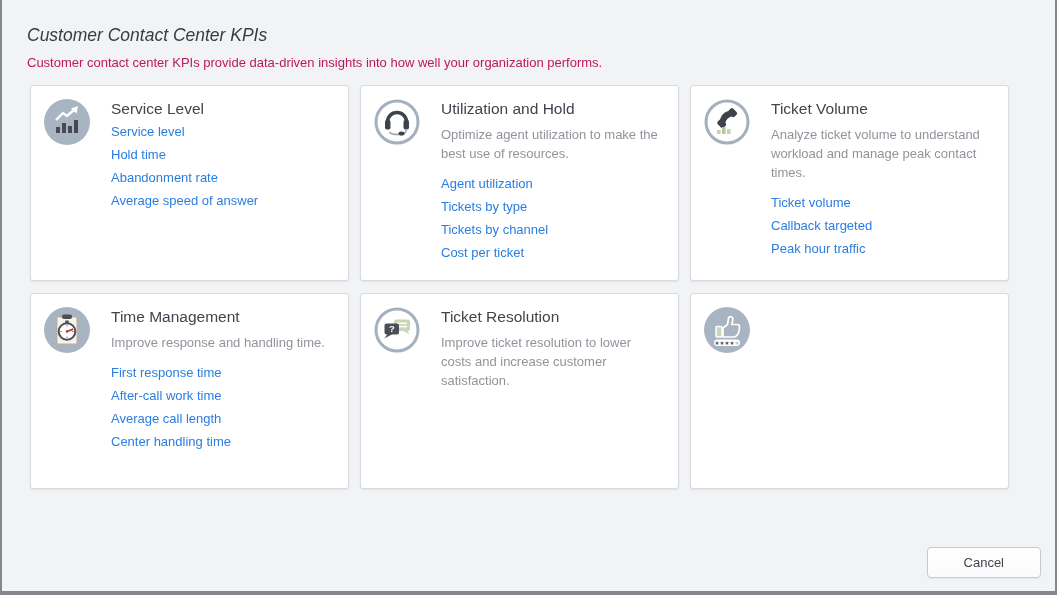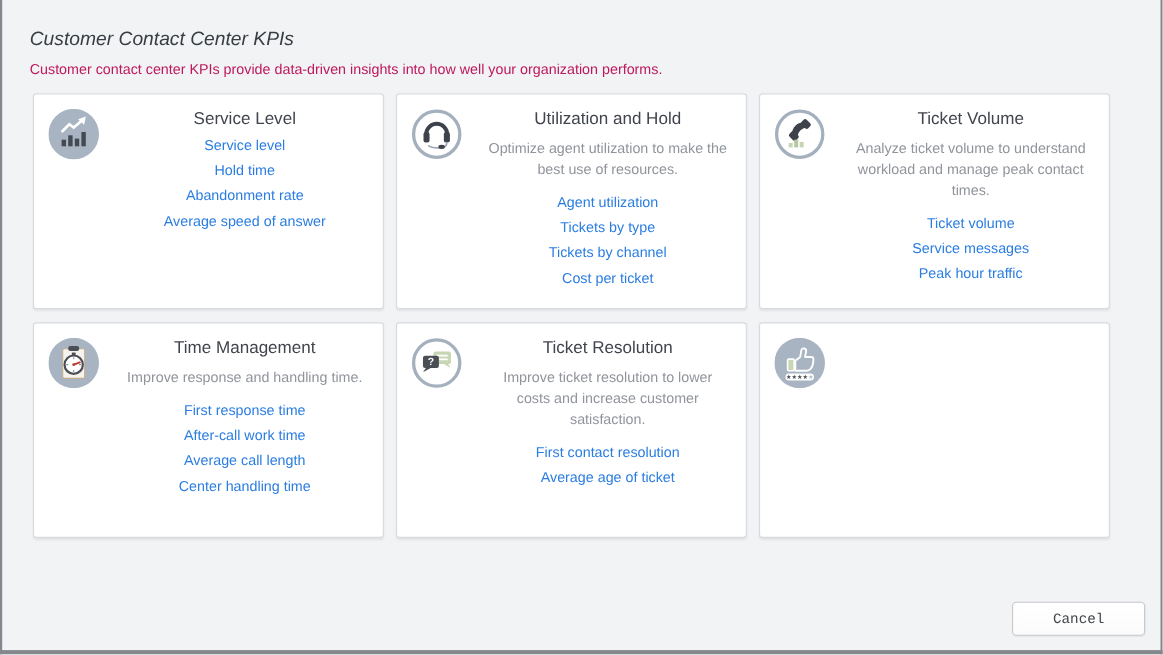--- a/index.html
+++ b/index.html
@@ -19,21 +19,20 @@
   .header { padding: 25px 28px 0 25px; }
   .page-title { margin: 0; font-size: 17.5px; font-weight: 400; color: #383c43; font-style: italic; }
   .page-subtitle { margin: 9px 0 0; font-size: 13px; color: #be185d; }
 
   .grid {
     margin: 15px 0 0 28px;
     display: grid;
     grid-template-columns: repeat(3, 319px);
     grid-auto-rows: 196px;
     gap: 12px 11px;
-    text-align: center;
   }
 
   .card {
     position: relative;
     background: #fff;
     border: 1px solid #d7dade;
     border-radius: 3px;
     box-shadow: 0 1px 2px rgba(0,0,0,0.07);
   }
   .icon-wrap { position: absolute; left: 13px; top: 13px; width: 46px; height: 46px; }
@@ -49,21 +48,21 @@
     cursor: pointer;
   }
 
   .footer { position: absolute; right: 14px; bottom: 13px; }
   .cancel-btn {
     min-width: 98px; height: 31px;
     padding: 0 36px;
     background: linear-gradient(#ffffff, #fbfbfc);
     border: 1px solid #c6c9cd;
     border-radius: 4px;
-    font-family: Liberation Mono, monospace;
+    font-family: Liberation Sans, sans-serif;
     font-size: 13px; color: #41454c;
     box-shadow: 0 1px 1px rgba(0,0,0,0.05);
     cursor: pointer;
   }
 </style>
 </head>
 <body>
 
 <div class="screen">
 
@@ -132,21 +131,21 @@
           <rect x="13" y="31" width="3.6" height="4" fill="#c5d4b2"></rect>
           <rect x="18" y="28" width="3.6" height="7" fill="#b6c8a0"></rect>
           <rect x="23" y="30" width="3.6" height="5" fill="#c5d4b2"></rect>
         </svg>
       </span>
       <div class="card-body">
         <h2 class="card-title">Ticket Volume</h2>
         <p class="card-desc">Analyze ticket volume to understand workload and manage peak contact times.</p>
         <nav class="links">
           <a>Ticket volume</a>
-          <a>Service messages</a>
+          <a>Callback targeted</a>
           <a>Peak hour traffic</a>
         </nav>
       </div>
     </section>
 
     <section class="card">
       <span class="icon-wrap">
         <svg width="46" height="46" viewBox="0 0 46 46">
           <circle cx="23" cy="23" r="23" fill="#a9b4c3"></circle>
           <rect x="13" y="10" width="20" height="27" rx="1.5" fill="#f6f3ec" stroke="#c4ad8e" stroke-width="1"></rect>
@@ -184,24 +183,20 @@
           <line x1="23" y1="16.3" x2="33" y2="16.3" stroke="#ffffff" stroke-width="1.6"></line>
           <line x1="23" y1="19.6" x2="33" y2="19.6" stroke="#ffffff" stroke-width="1.6"></line>
           <rect x="10.5" y="16.5" width="14.5" height="11" rx="2" fill="#4a4e55"></rect>
           <polygon points="13.5,27 10.5,31.5 18.5,27" fill="#4a4e55"></polygon>
           <text x="17.8" y="25.2" font-family="Liberation Sans, sans-serif" font-size="9.5" font-weight="bold" fill="#ffffff" text-anchor="middle">?</text>
         </svg>
       </span>
       <div class="card-body">
         <h2 class="card-title">Ticket Resolution</h2>
         <p class="card-desc">Improve ticket resolution to lower costs and increase customer satisfaction.</p>
-        <nav class="links">
-          <a>First contact resolution</a>
-          <a>Average age of ticket</a>
-        </nav>
       </div>
     </section>
 
     <section class="card">
       <span class="icon-wrap">
         <svg width="46" height="46" viewBox="0 0 46 46">
           <circle cx="23" cy="23" r="23" fill="#a9b4c3"></circle>
           <rect x="12" y="19.5" width="6" height="10.5" rx="1" fill="#c9d6b6" stroke="#ffffff" stroke-width="1.5"></rect>
           <path d="M19,30 v-9 l4.5,-3.5 l1,-6 q0.4,-2.2 2.6,-1.7 q2.2,0.6 1.7,3 l-1,4.7 h5.5 q2.2,0 2.2,2.2 q-0.2,6.8 -3,9 q-1,1.3 -3,1.3 h-10.5 z" fill="#a9b4c3" stroke="#ffffff" stroke-width="1.7" stroke-linejoin="round"></path>
           <rect x="10" y="32.5" width="26" height="6.5" rx="3.2" fill="#ffffff"></rect>

